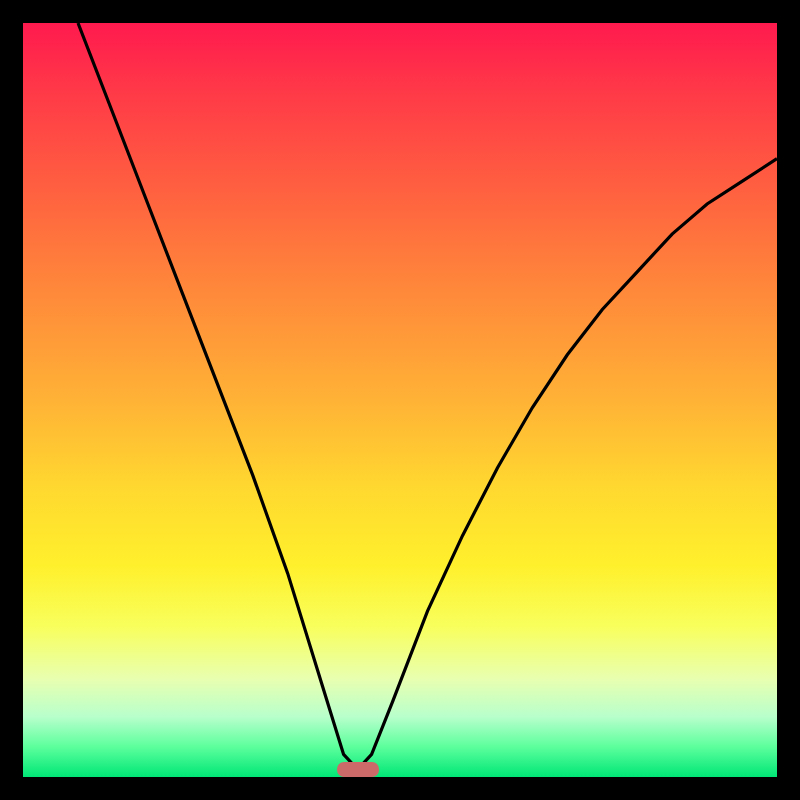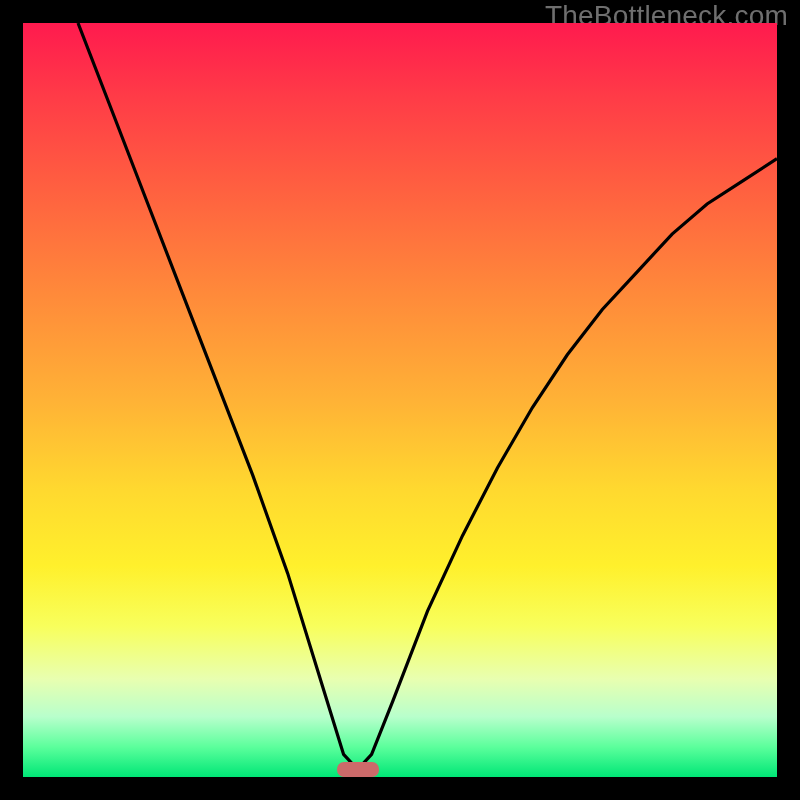--- a/index.html
+++ b/index.html
@@ -63,21 +63,20 @@
     height: 15px;
     background: #cc6a6a;
     border-radius: 7px;
   }
 </style>
 </head>
 <body>
 
 <div class="frame">
 
-  <div class="watermark">TheBottleneck.com</div>
 
   <div class="plot">
 
     <svg class="curve" viewBox="0 0 754 754" preserveAspectRatio="none">
       <path id="curve-path" d="M55.0 0.0 L90.0 90.5 L124.9 181.0 L159.8 271.4 L194.8 361.9 L229.8 452.4 L264.7 550.4 L299.6 663.5 L320.6 731.4 L334.6 746.5 L348.6 731.4 L369.6 678.6 L404.5 588.1 L439.5 512.7 L474.4 444.9 L509.4 384.5 L544.3 331.8 L579.3 286.5 L614.2 248.8 L649.1 211.1 L684.1 181.0 L719.0 158.3 L754.0 135.7" fill="none" stroke="#000" stroke-width="3.2"></path>
     </svg>
 
     <div class="marker" id="marker" style="width: 41.94px; height: 15.08px; left: 313.63px; top: 738.92px; background: rgb(204, 106, 106);"></div>
 
   </div>

